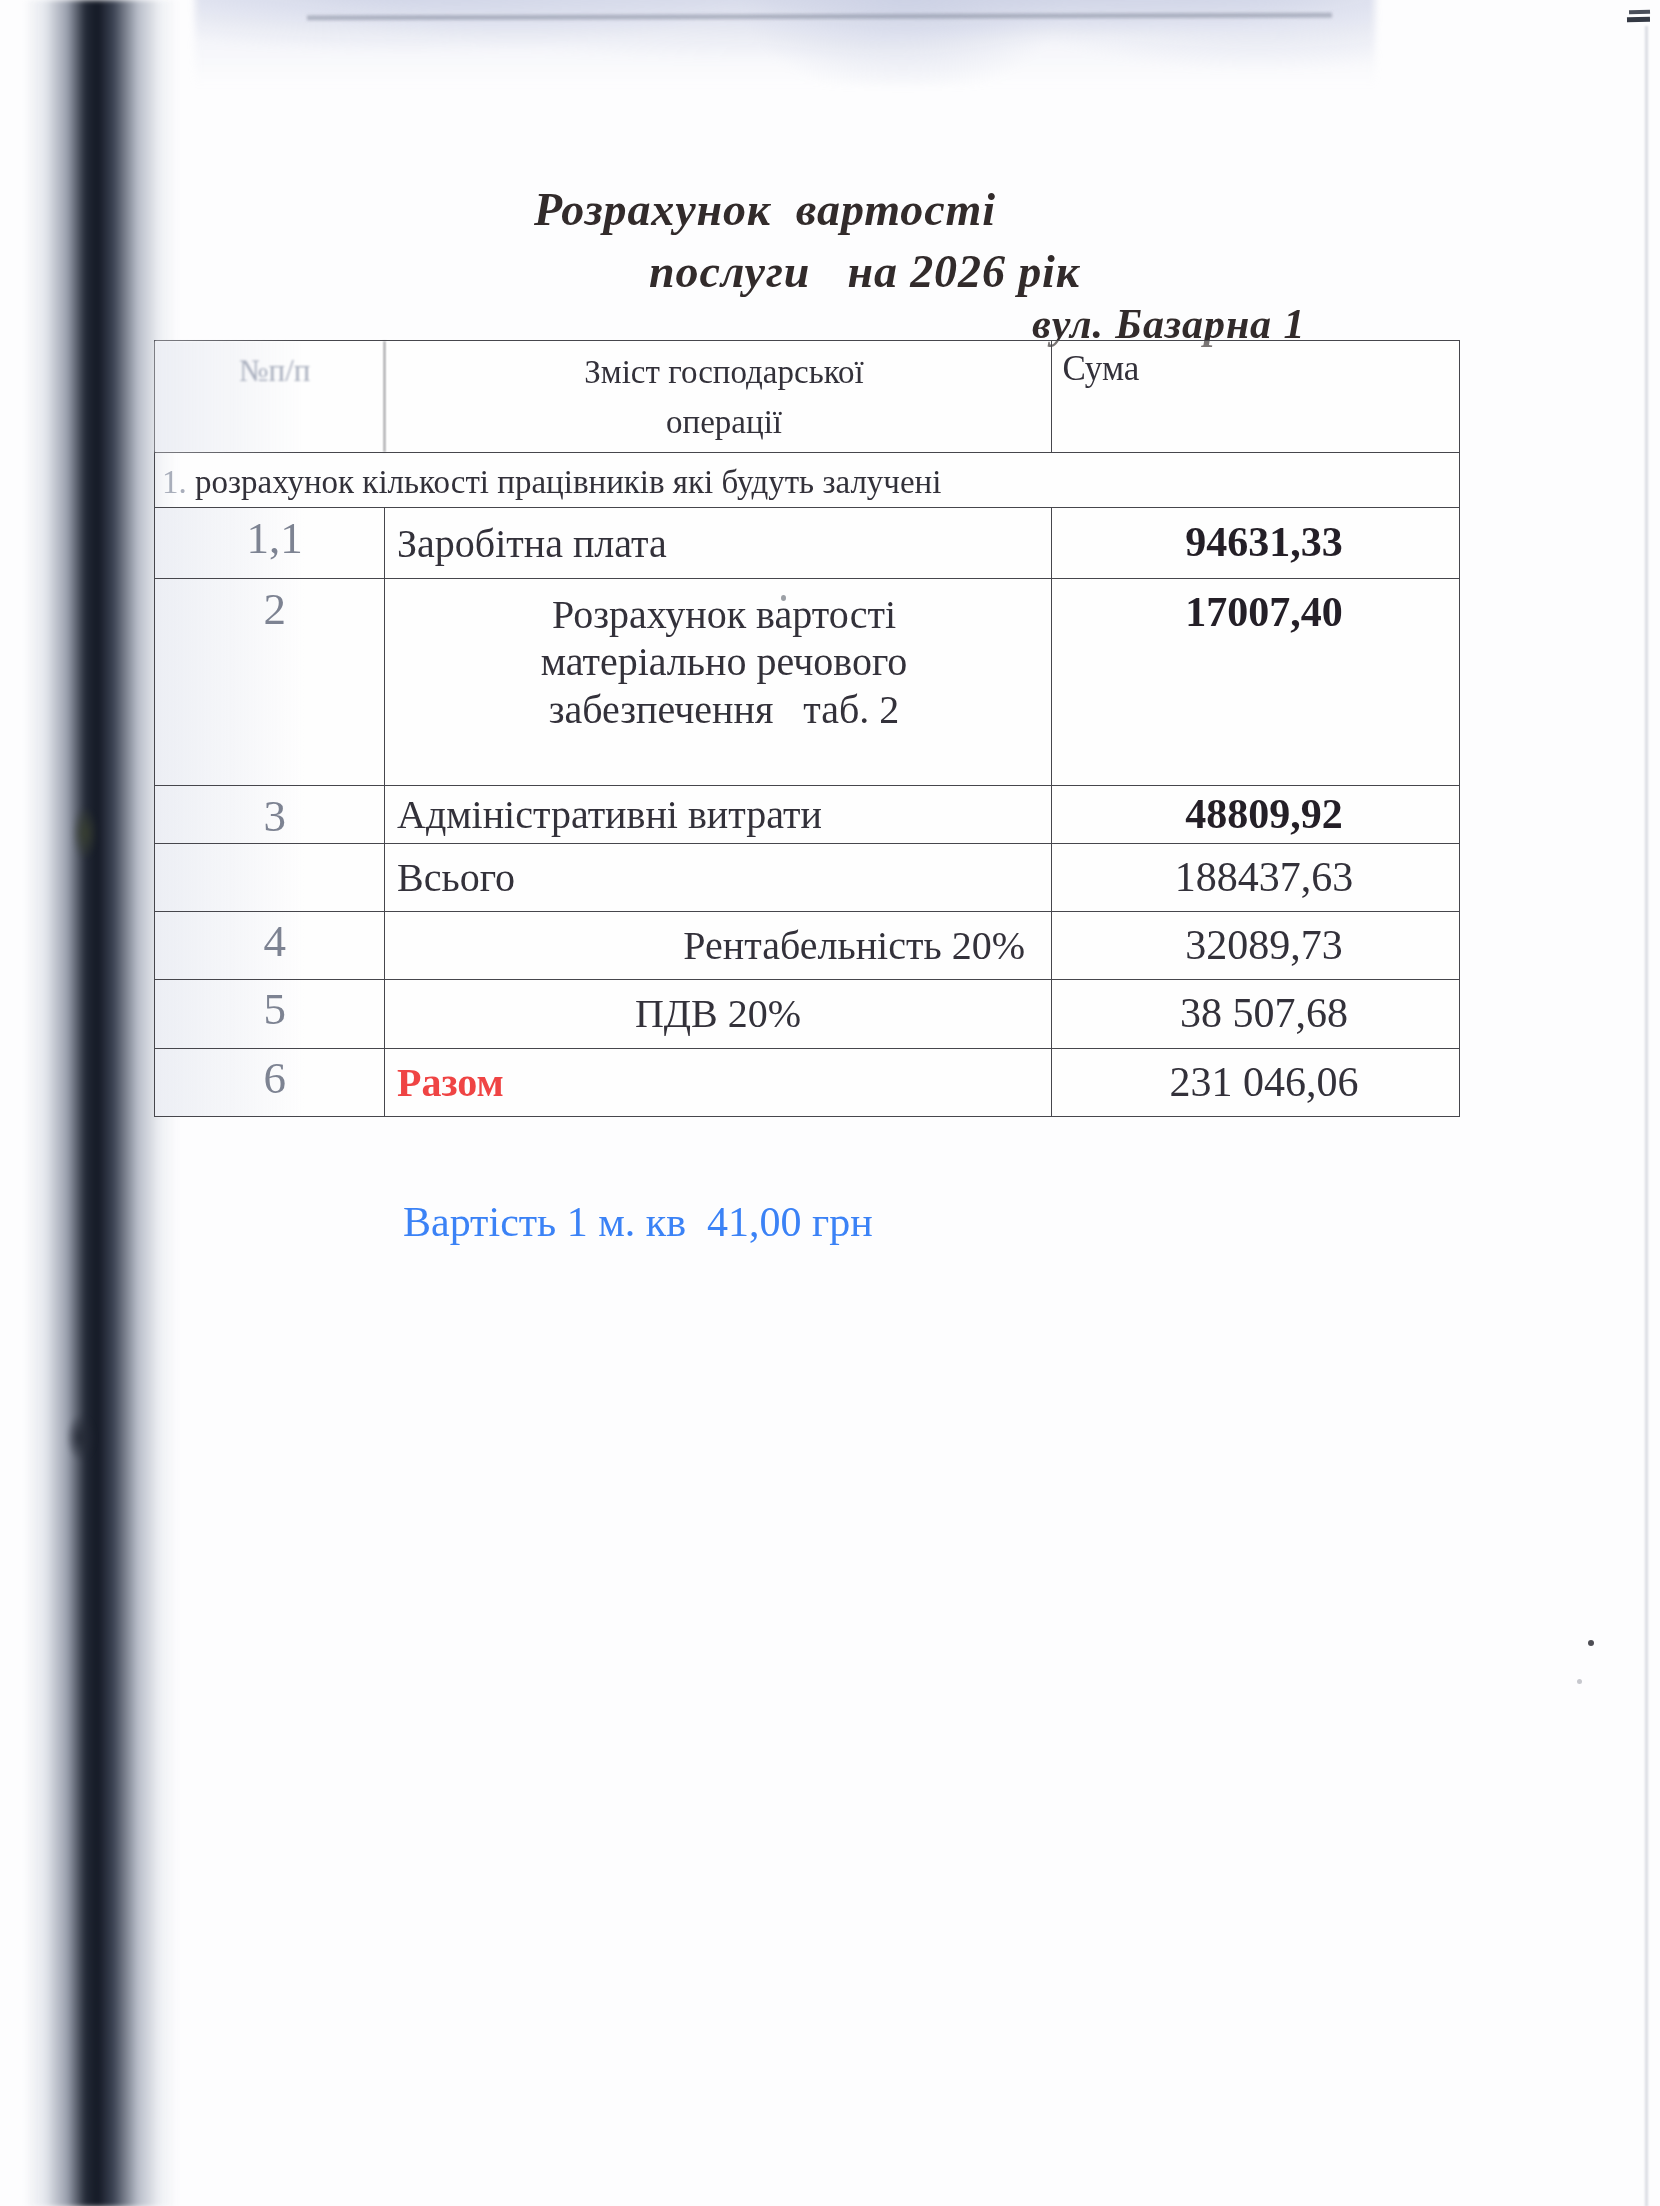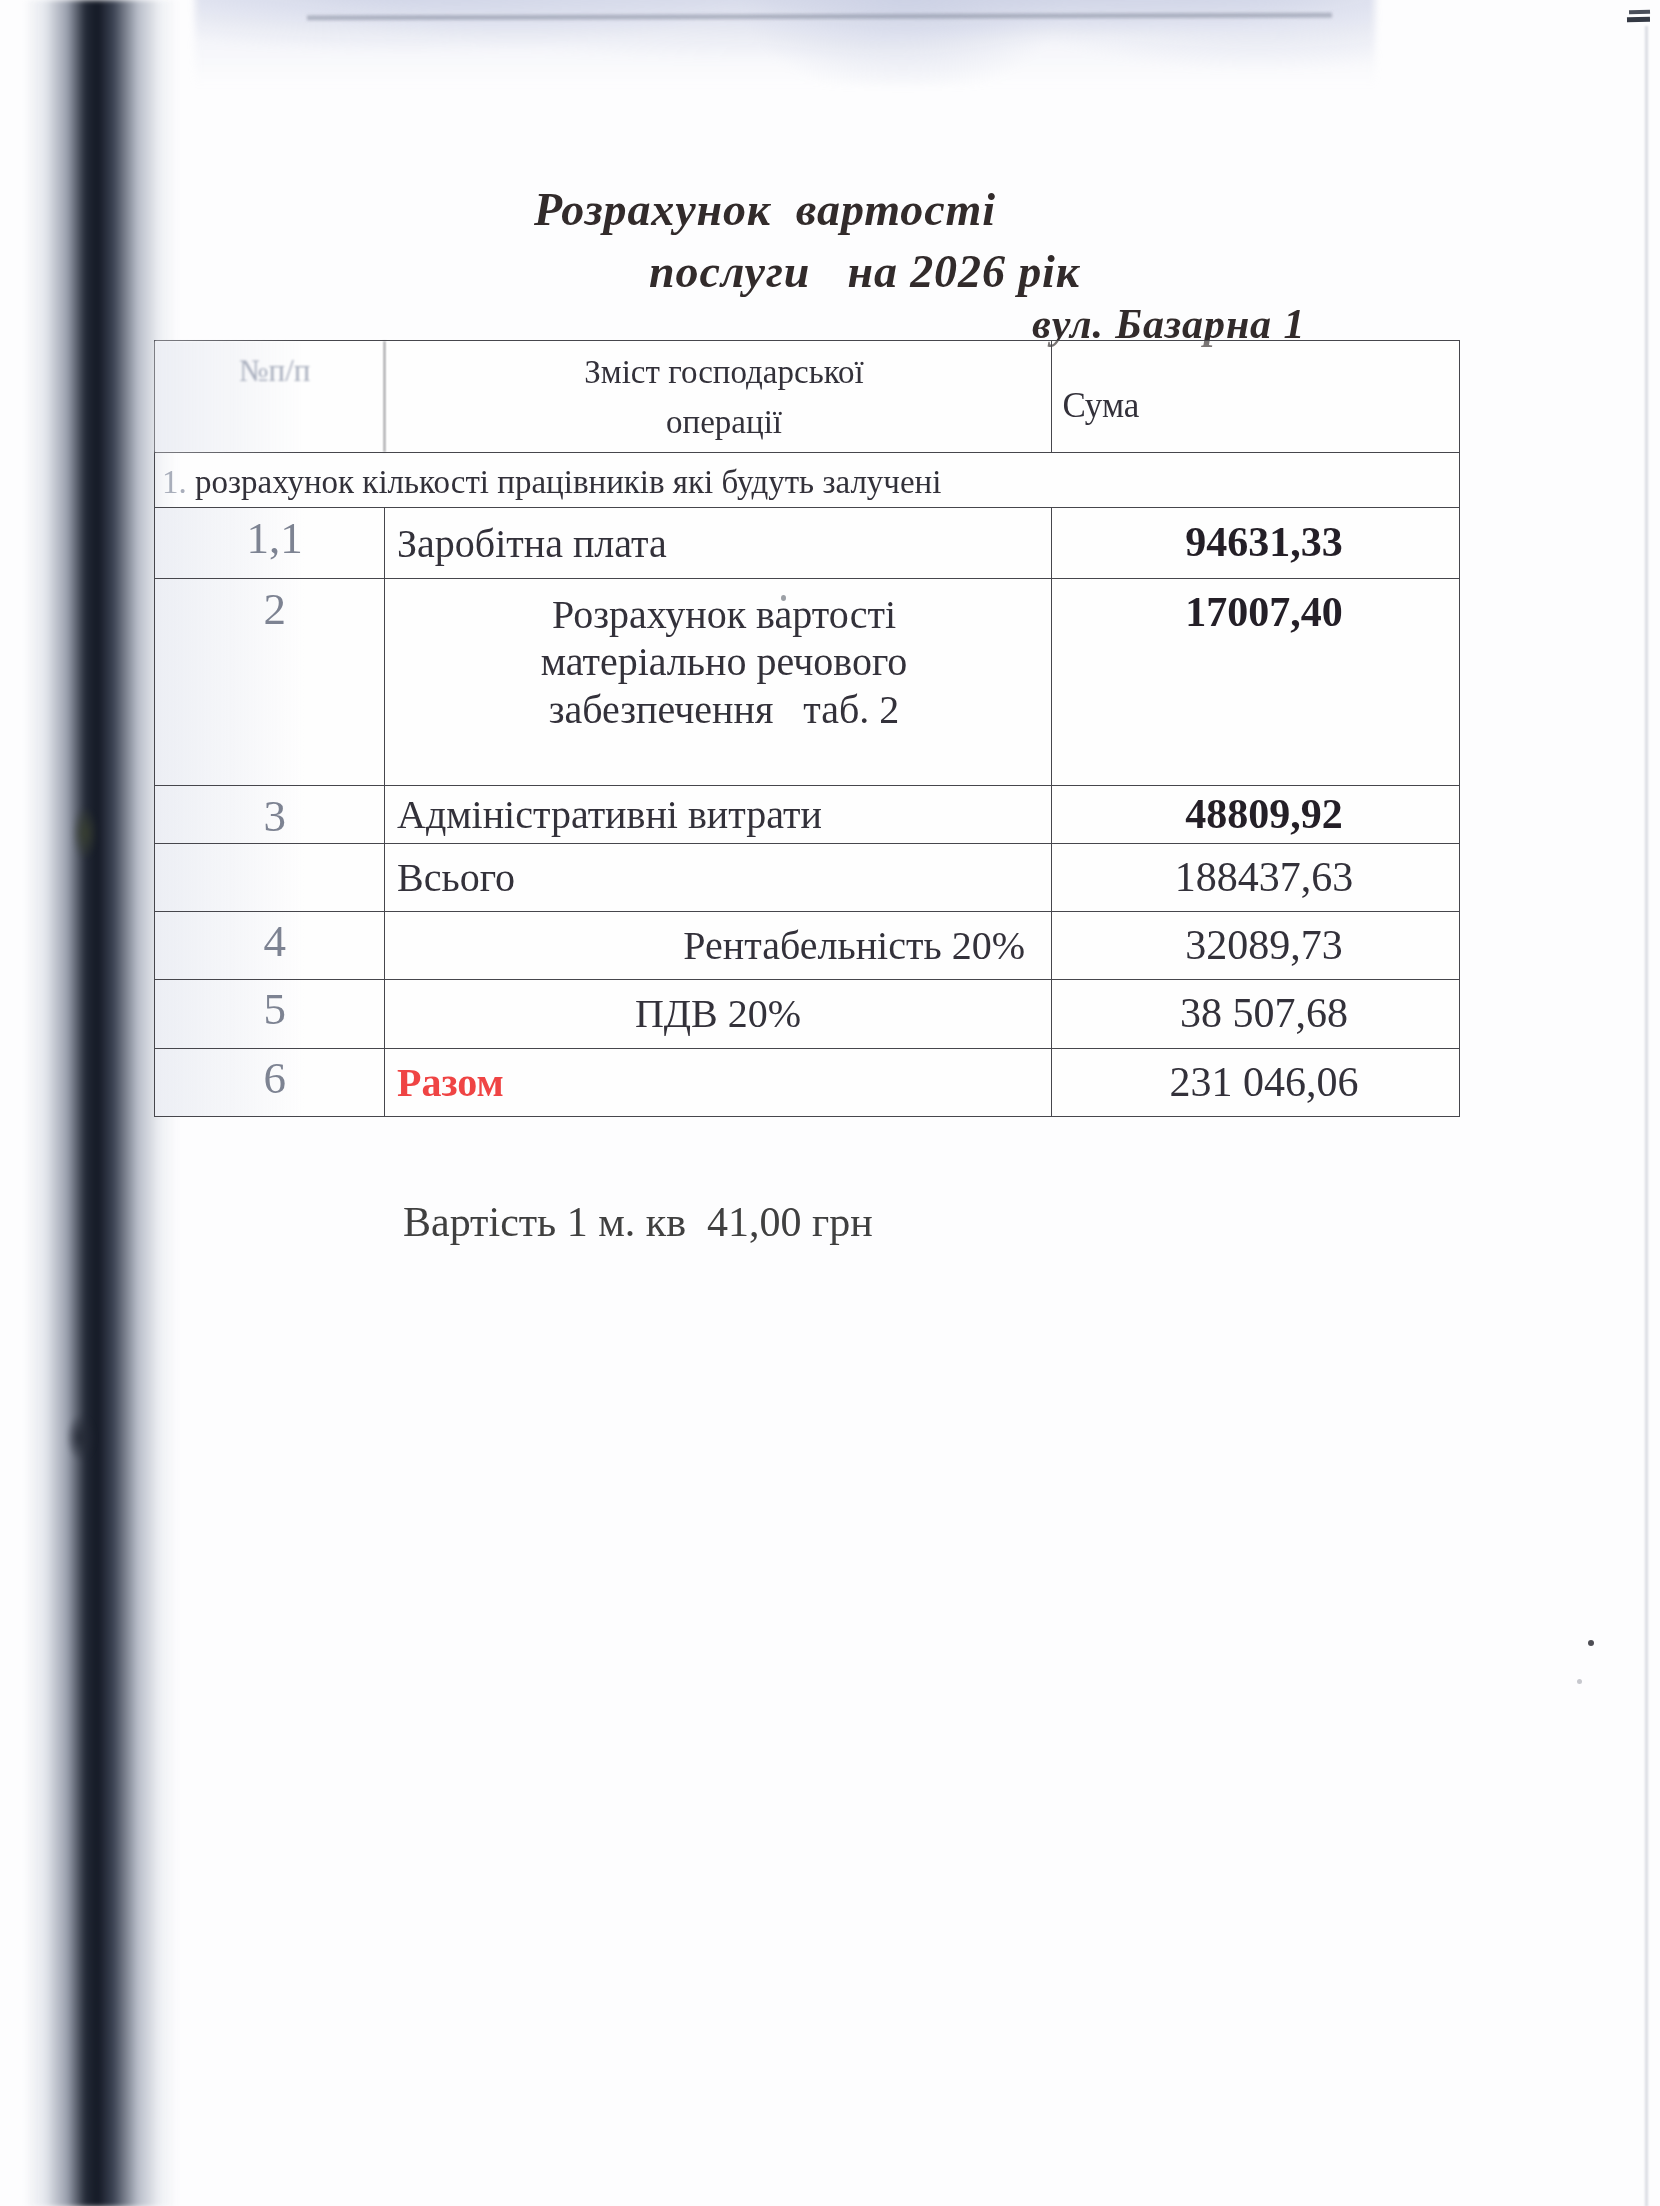--- a/index.html
+++ b/index.html
@@ -72,21 +72,21 @@
       padding:3.5px 0 0 10.4px;color:#7d8392;font-size:45px;filter:blur(0.3px);}
   .c2{width:667px;border-right:1.7px solid #46464c;box-sizing:border-box;padding:5.2px 0 5.2px 12px;}
   .c3{flex:1;display:flex;align-items:center;justify-content:center;box-sizing:border-box;}
   .sum{font-size:42px;transform:translateX(8.6px);}
   .sum.bold{font-weight:bold;color:#241f27;}
   .prewrap{white-space:pre-wrap;}
 
   .row-header{min-height:98px;}
   .row-header .c1{font-size:31px;color:#a7adbc;filter:blur(1.2px);padding-top:12px;}
   .row-header .c2{font-size:33px;line-height:1.5;padding-top:7px;}
-  .row-header .c3{align-items:flex-start;justify-content:flex-start;font-size:35px;padding:7px 0 0 10.4px;margin-top:37px;}
+  .row-header .c3{align-items:flex-start;justify-content:flex-start;font-size:35px;padding:7px 0 0 10.4px;}
 
   .row-section{min-height:54px;align-items:center;font-size:33px;}
   .row-section .full{padding:8.6px 0 3.5px 7px;}
   .section-prefix{color:#a9aebb;filter:blur(0.5px);}
 
   .row-r0{min-height:70px;}
   .row-r0 .c2{display:flex;align-items:center;}
   .row-r1{min-height:206px;}
   .row-r1 .c2{padding-top:12px;}
   .row-r1 .c3{align-items:flex-start;padding-top:8.6px;}
@@ -95,21 +95,21 @@
   .row-vs{min-height:67px;}
   .row-vs .c2{display:flex;align-items:center;}
   .row-r4{min-height:67px;}
   .row-r4 .c2{display:flex;align-items:center;justify-content:flex-end;padding-right:26px;}
   .row-r5{min-height:68px;}
   .row-r5 .c2{display:flex;align-items:center;justify-content:center;padding-left:0;}
   .row-r6{min-height:67px;}
   .row-r6 .c2{display:flex;align-items:center;font-weight:bold;color:#ef4444;}
 
   
-  .footer-note{position:absolute;left:403px;top:1198px;font-size:42px;color:#404040;white-space:pre;}
+  .footer-note{position:absolute;left:403px;top:1198px;font-size:42px;color:#3b82f6;white-space:pre;}
 </style>
 </head>
 <body>
 
 <div class="page">
 
   <div class="left-band"></div>
   <div class="top-smudge"></div>
   <div class="top-streak"></div>
   <div class="corner-mark">

